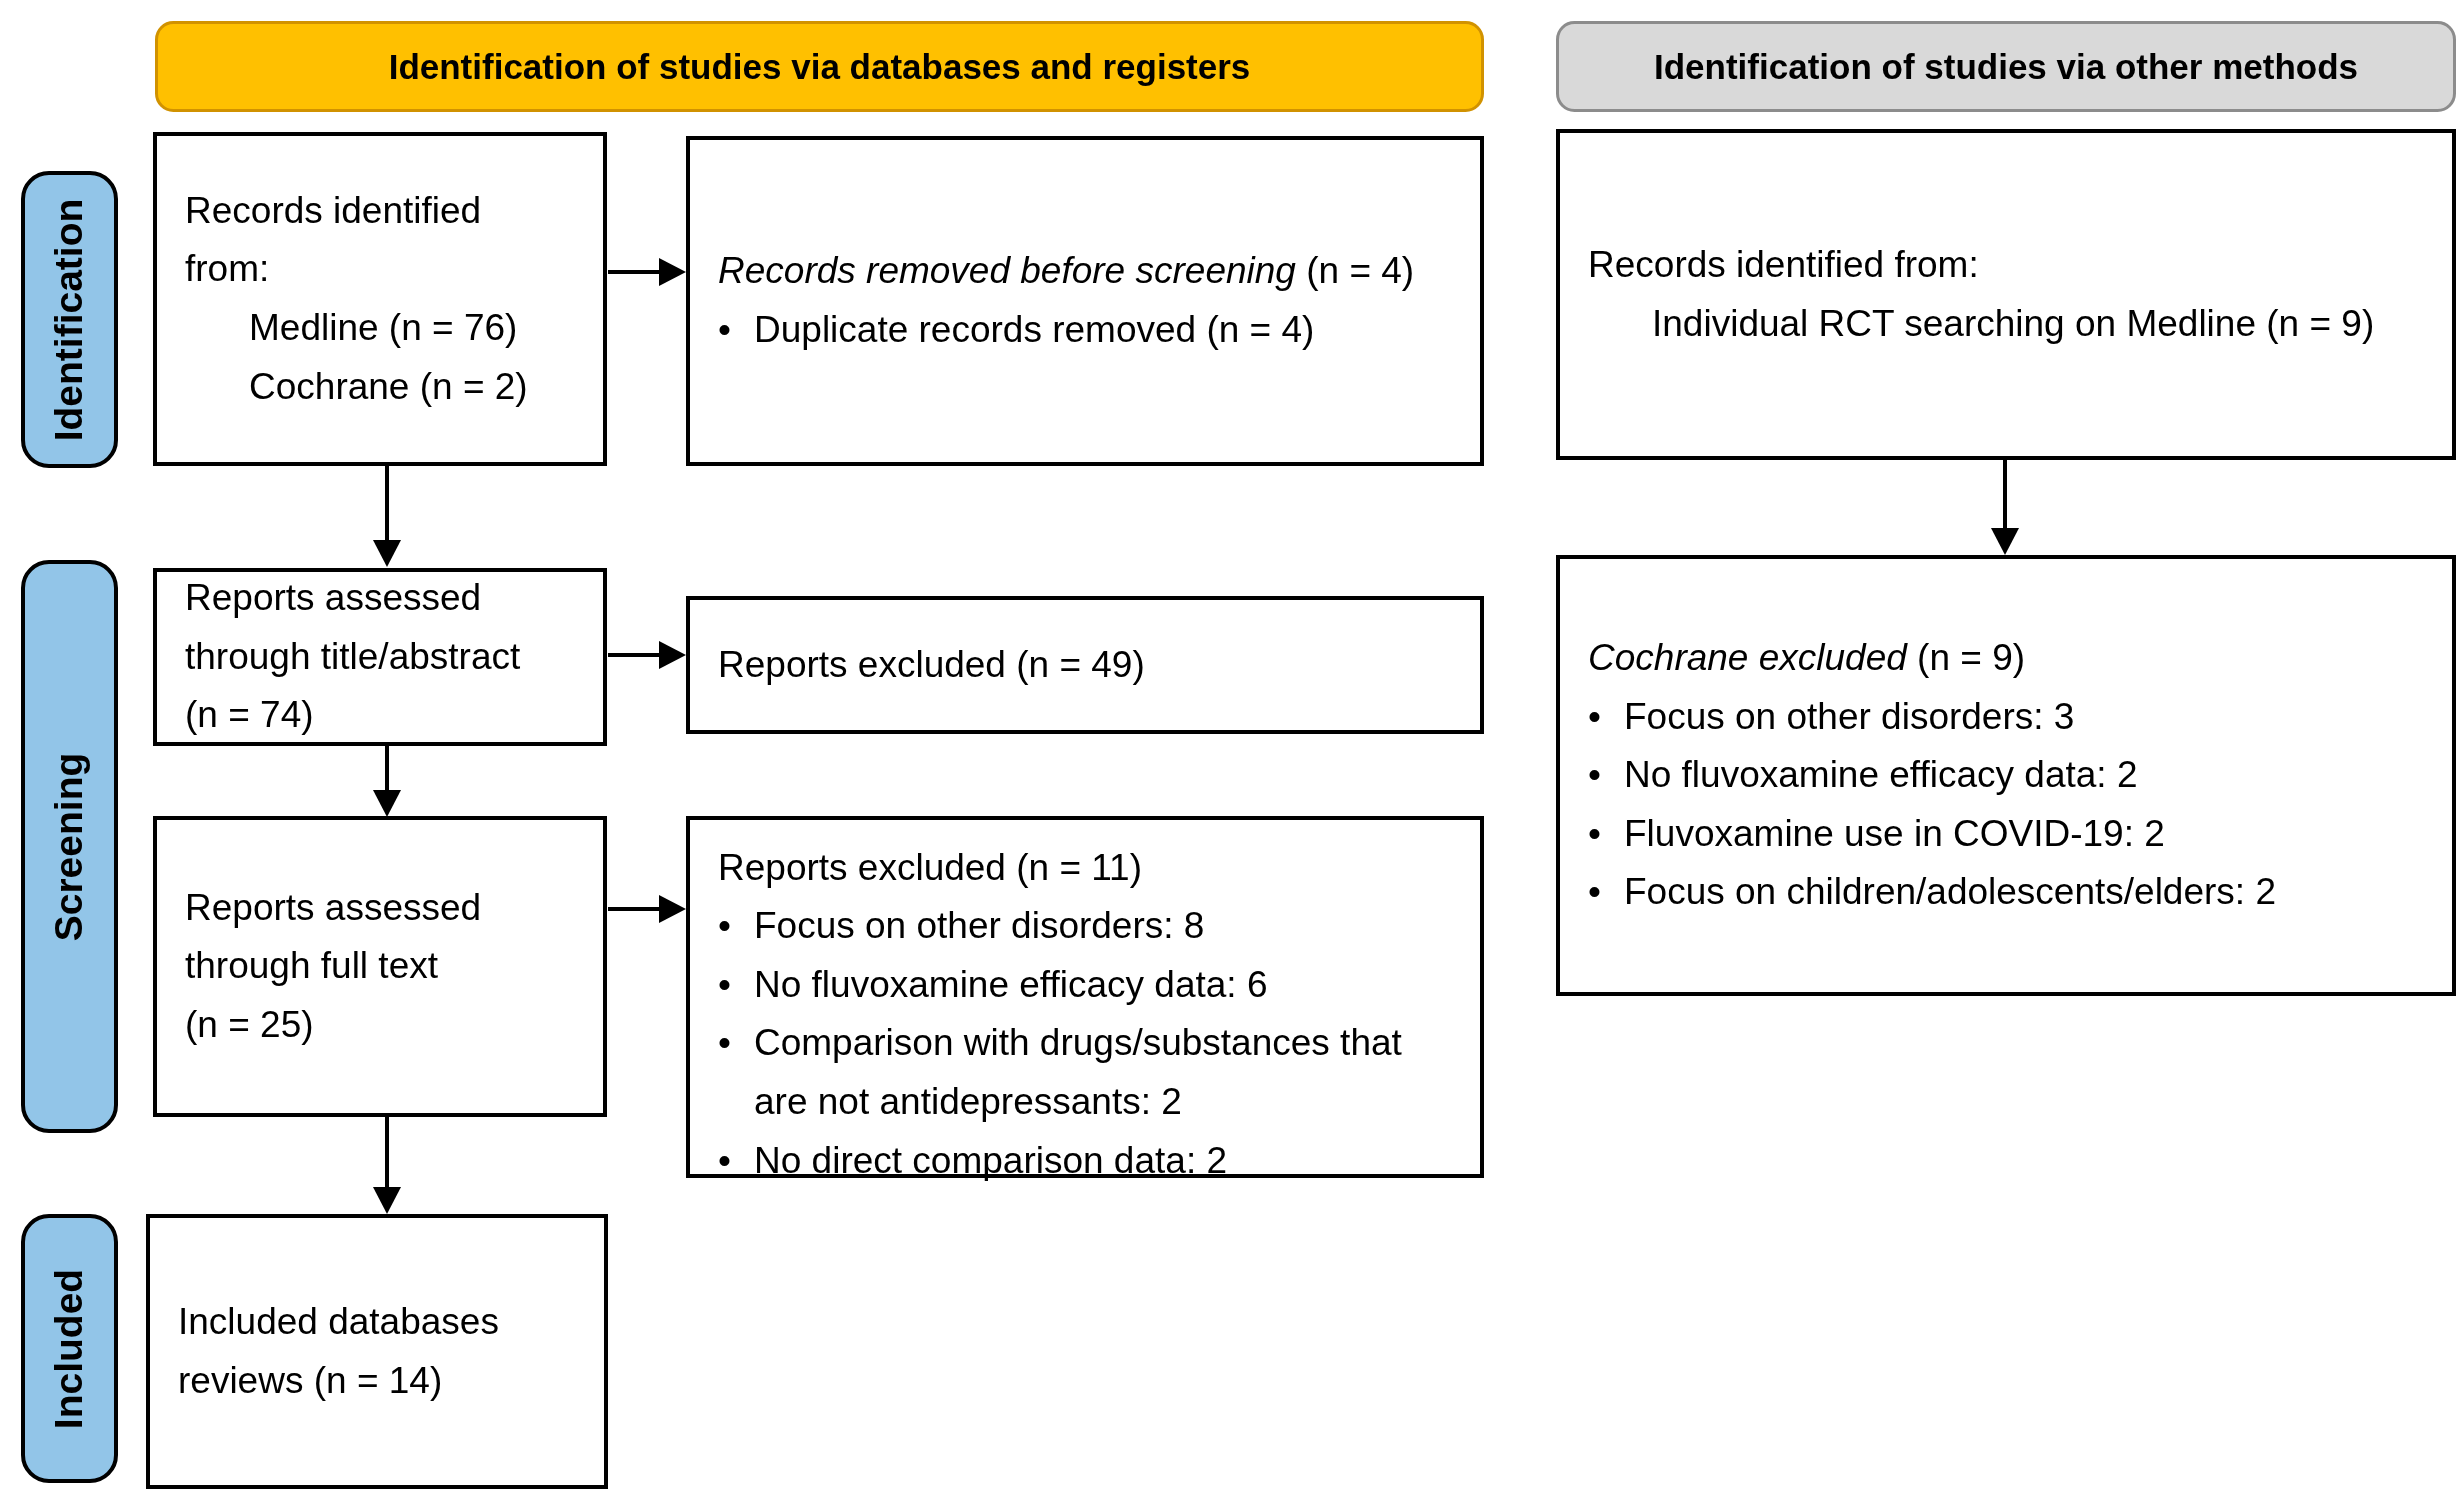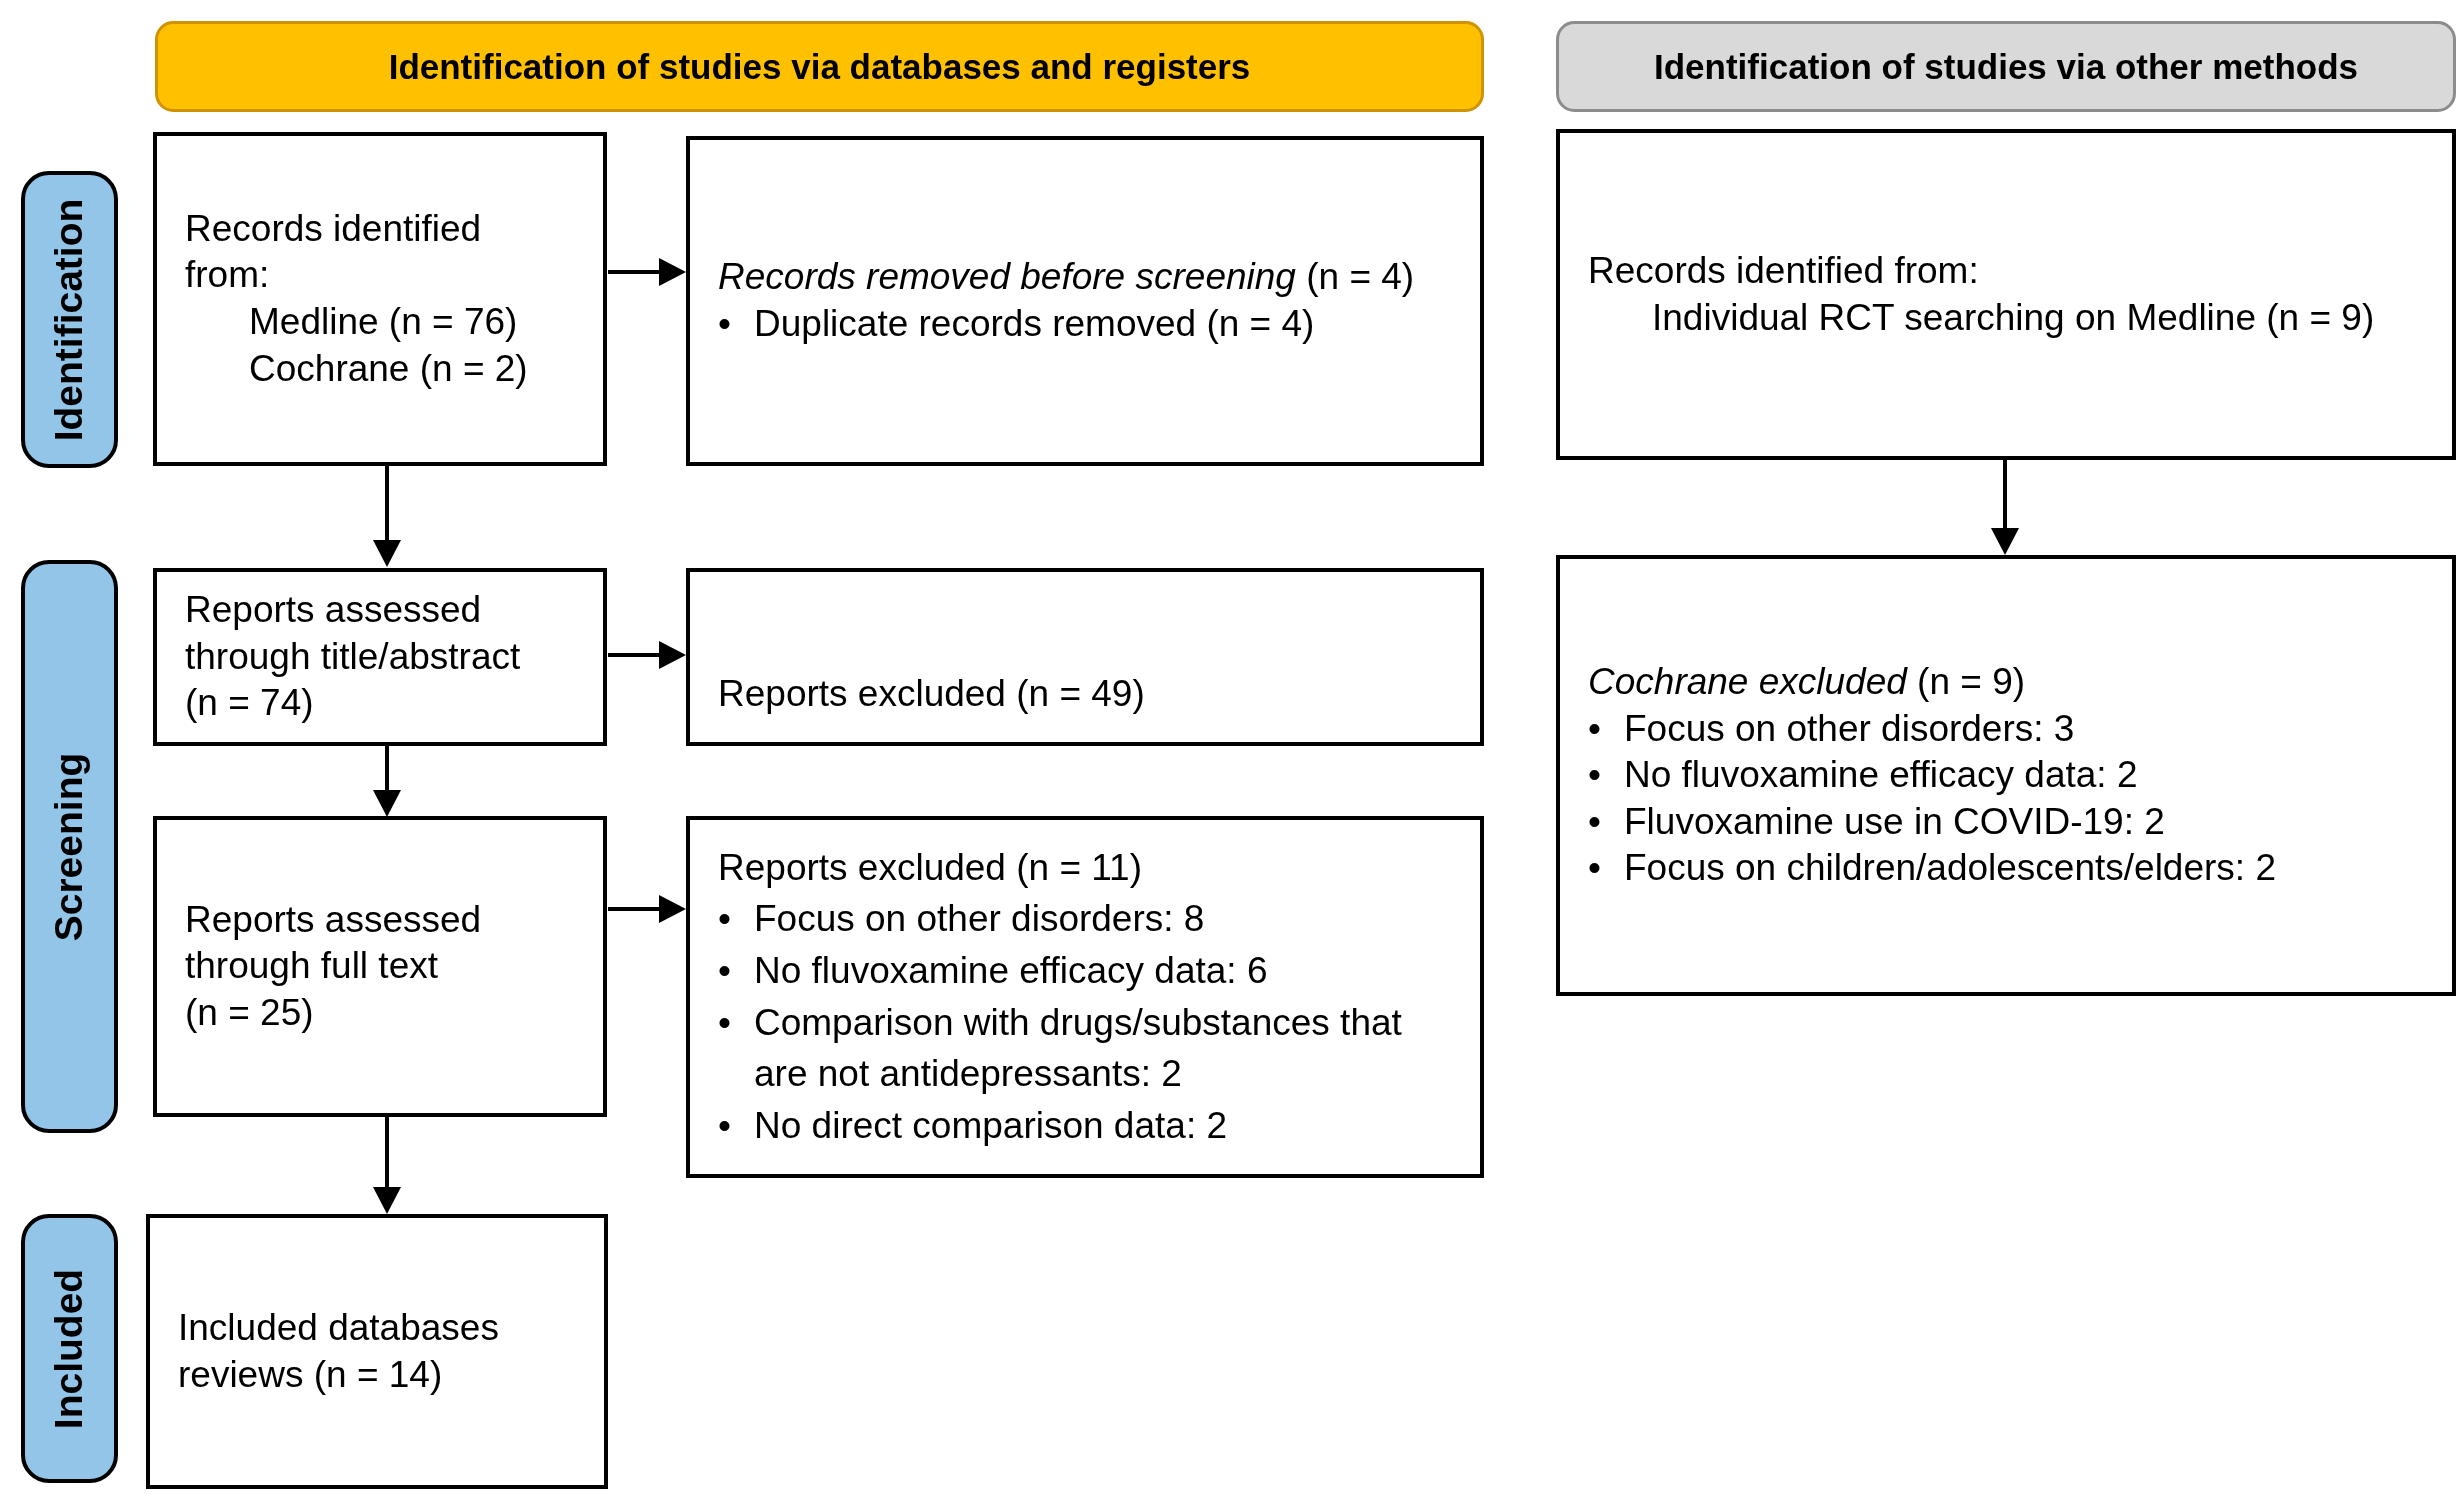--- a/index.html
+++ b/index.html
@@ -44,20 +44,21 @@
     position:absolute;
     box-sizing:border-box;
     background:#ffffff;
     border:4.3px solid #000;
     font-size:37px;
     line-height:1.26;
     display:flex;
     flex-direction:column;
     justify-content:center;
     padding:24.6px 28px;
+    gap:12px;
   }
   .indent{padding-left:64px;}
   .it{font-style:italic;}
   .brow{display:flex;align-items:flex-start;}
   .bglyph{width:36px;flex:none;}
   .btext{flex:1;}
   .bcont{margin-left:36px;}
   .arrow-right{position:absolute;height:4.3px;background:#000;}
   .arrow-right::after{
     content:'';position:absolute;right:-27px;top:50%;
@@ -116,21 +117,21 @@
     <div>Records identified from:</div>
     <div class="indent">Individual RCT searching on Medline (n = 9)</div>
   </div>
 
   <div class="box" style="left:153px;top:568px;width:454px;height:178px;">
     <div>Reports assessed</div>
     <div>through title/abstract</div>
     <div>(n = 74)</div>
   </div>
 
-  <div class="box" style="left:686px;top:568px;width:798px;height:178px;justify-content:flex-end;">
+  <div class="box" style="left:686px;top:596px;width:798px;height:138px;">
     <div>Reports excluded (n = 49)</div>
   </div>
 
   <div class="box" style="left:1556px;top:555px;width:900px;height:441px;">
     <div><span class="it">Cochrane excluded</span><span> (n = 9)</span></div>
     <div class="brow">
       <span class="bglyph">•</span>
       <span class="btext">Focus on other disorders: 3</span>
     </div>
     <div class="brow">

